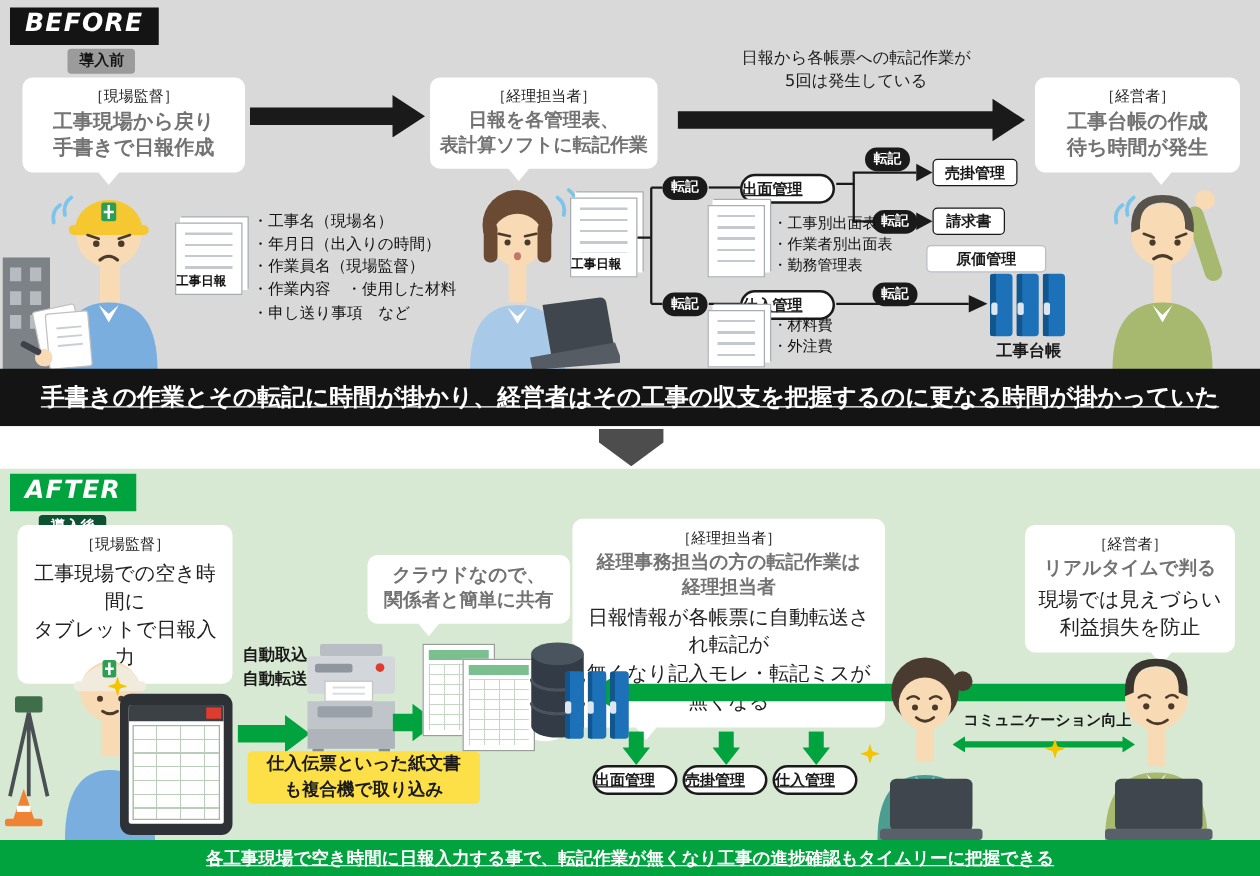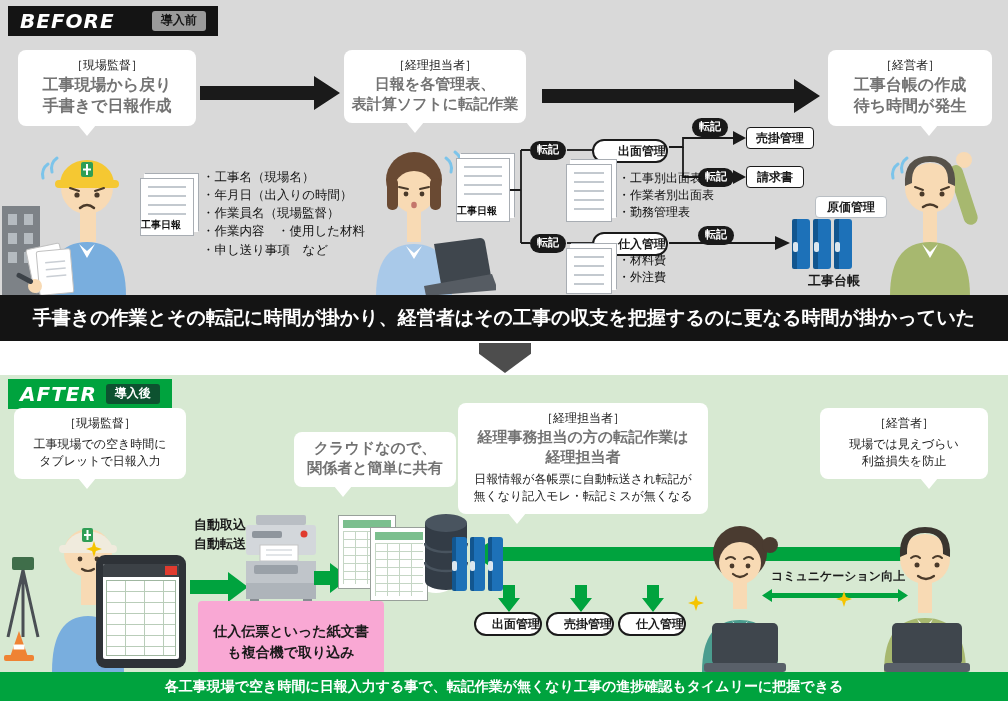--- a/index.html
+++ b/index.html
@@ -5,66 +5,66 @@
 *{margin:0;padding:0;box-sizing:border-box;}
 html,body{background:#fff;}
 body{font-family:"DejaVu Sans","Liberation Sans",sans-serif;color:#1a1a1a;}
 .page{position:relative;width:1008px;height:701px;background:#fff;overflow:hidden;}
 .abs{position:absolute;}
 .sec-before{position:absolute;left:0;top:0;width:1008px;height:341px;background:#d9d9d9;}
 .sec-after{position:absolute;left:0;top:375px;width:1008px;height:326px;background:#d7e9d2;}
 .divider{position:absolute;left:0;top:341px;width:1008px;height:34px;background:#fff;}
 .chevron{position:absolute;left:479px;top:2px;width:52px;height:30px;background:#4d4d4d;
   clip-path:polygon(0 0,100% 0,100% 36%,50% 100%,0 36%);}
-.banner{position:absolute;display:flex;align-items:center;gap:9px;height:30px;padding:0 12px;}
+.banner{position:absolute;display:flex;align-items:center;gap:9px;height:30px;padding:0 12px;flex-direction:column;}
 .banner.black{background:#141414;}
 .banner.green{background:#00a33e;}
 .banner-title{color:#fff;font-weight:bold;font-style:italic;font-size:20px;letter-spacing:1px;}
 .banner-badge{font-size:12px;font-weight:bold;padding:2px 9px;border-radius:3px;line-height:1.3;}
 .badge-gray{background:#9b9b9b;color:#161616;margin-left:28px;}
 .badge-dark{background:#0d5230;color:#fff;}
-.bubble{position:absolute;background:#fff;border-radius:8px;padding:7px 6px 9px;text-align:center;}
+.bubble{position:absolute;background:#fff;border-radius:8px;padding:7px 6px 9px;text-align:center;margin-top:12px;}
 .tail{position:absolute;bottom:-10px;width:0;height:0;border-left:9px solid transparent;border-right:9px solid transparent;border-top:11px solid #fff;}
 .role{font-size:12px;color:#222;margin-bottom:1px;}
 .btitle{font-weight:bold;font-size:16px;line-height:1.3;color:#737373;white-space:pre-line;}
 .btitle.sm{font-size:15px;}
-.bsub{font-size:12px;line-height:1.4;margin-top:4px;white-space:pre-line;color:#222;}
+.bsub{font-size:16px;line-height:1.4;margin-top:4px;white-space:pre-line;color:#222;}
 .note{position:absolute;font-size:13px;line-height:1.45;text-align:center;white-space:pre-line;}
 .harrow{position:absolute;background:#1a1a1a;height:34px;
   clip-path:polygon(0 10px,calc(100% - 26px) 10px,calc(100% - 26px) 0,100% 50%,calc(100% - 26px) 34px,calc(100% - 26px) 24px,0 24px);}
 .garrow-r{position:absolute;background:#00a33e;height:30px;
   clip-path:polygon(0 8px,calc(100% - 20px) 8px,calc(100% - 20px) 0,100% 50%,calc(100% - 20px) 30px,calc(100% - 20px) 22px,0 22px);}
 .garrow-l{position:absolute;background:#00a33e;height:32px;
   clip-path:polygon(100% 9px,26px 9px,26px 0,0 50%,26px 32px,26px 23px,100% 23px);}
 .gdown{position:absolute;width:22px;height:27px;background:#00a33e;
   clip-path:polygon(5px 0,17px 0,17px 13px,22px 13px,11px 27px,0 13px,5px 13px);}
 .gdouble{position:absolute;height:13px;background:#00a33e;
   clip-path:polygon(0 50%,10px 0,10px 4px,calc(100% - 10px) 4px,calc(100% - 10px) 0,100% 50%,calc(100% - 10px) 13px,calc(100% - 10px) 9px,10px 9px,10px 13px);}
 .tenki{position:absolute;background:#1a1a1a;color:#fff;font-size:11px;font-weight:bold;padding:2px 7px;border-radius:10px;line-height:1.35;}
-.pill{position:absolute;background:#fff;border:2px solid #1a1a1a;border-radius:13px;font-size:12px;font-weight:bold;width:76px;text-align:right;padding:2px 0;line-height:1.35;}
+.pill{position:absolute;background:#fff;border:2px solid #1a1a1a;border-radius:13px;font-size:12px;font-weight:bold;width:76px;text-align:left;padding:2px 0;line-height:1.35;text-decoration:underline;}
 .wbox{position:absolute;background:#fff;border:1.5px solid #1a1a1a;border-radius:4px;font-size:12px;font-weight:bold;text-align:center;padding:2px 6px;line-height:1.35;}
 .wbox.noborder{border-color:#b9bec3;}
 .doc{position:absolute;background:#fff;border:1px solid #a8adb3;
   box-shadow:4px -4px 0 0 #fff,5px -5px 0 0 #a8adb3;}
 .doc-lines{position:absolute;left:7px;right:7px;top:7px;height:calc(100% - 26px);
   background:repeating-linear-gradient(to bottom,#c3c9cf 0 2px,transparent 2px 9px);}
 .doc-lines.full{height:calc(100% - 14px);}
 .doc-label{position:absolute;left:0;right:12px;bottom:3px;text-align:center;font-size:10px;font-weight:bold;color:#111;}
 .items{position:absolute;font-size:12.5px;line-height:1.45;white-space:pre-line;color:#111;}
 .items.sm{font-size:12px;line-height:1.4;}
-.summary-bar{position:absolute;left:0;bottom:0;width:100%;display:flex;align-items:center;justify-content:center;color:#fff;font-weight:bold;text-align:left;}
+.summary-bar{position:absolute;left:0;bottom:0;width:100%;display:flex;align-items:center;justify-content:center;color:#fff;font-weight:bold;text-align:left;text-decoration:underline;}
 .black-bar{height:46px;background:#141414;font-size:19px;}
 .green-bar{height:29px;background:#00a33e;font-size:14px;}
 .binders{position:absolute;display:flex;gap:3px;align-items:flex-end;}
 .binder{flex:0 0 18px;height:100%;background:#1d71b8;border-left:5px solid #12568f;border-radius:2px 3px 3px 2px;position:relative;}
 .binder::after{content:"";position:absolute;left:-4px;top:45%;width:5px;height:10px;background:#fff;border-radius:2px;opacity:.85;}
 .binders.small .binder{flex:0 0 15px;border-left-width:4px;}
-.ledger-label{position:absolute;font-size:13px;font-weight:bold;text-align:right;}
+.ledger-label{position:absolute;font-size:13px;font-weight:bold;text-align:center;}
 .auto-note{position:absolute;font-size:13px;font-weight:bold;text-align:center;line-height:1.45;white-space:pre-line;}
-.scan-note{position:absolute;background:#f9a8d4;border-radius:4px;padding:20px 8px;font-size:14px;font-weight:bold;line-height:1.5;text-align:center;white-space:pre-line;}
+.scan-note{position:absolute;background:#fde047;border-radius:4px;padding:0 8px;font-size:14px;font-weight:bold;line-height:1.5;text-align:center;white-space:pre-line;}
 .comm-label{position:absolute;font-size:12px;font-weight:bold;text-align:center;}
 .tablet{position:absolute;background:#2e3237;border-radius:9px;padding:9px 7px;}
 .tscreen{width:100%;height:100%;background:#fff;position:relative;border-radius:2px;overflow:hidden;}
 .tbar{height:13px;background:#3c4146;display:flex;justify-content:flex-end;}
 .tbar::after{content:"";width:12px;height:9px;background:#e03b2f;margin:2px 2px 0 0;}
 .tgrid{position:absolute;left:3px;right:3px;top:16px;bottom:3px;border:1px solid #9fb6a0;
   background:repeating-linear-gradient(to bottom,transparent 0 10px,#b9cdb9 10px 11px),
              repeating-linear-gradient(to right,transparent 0 18px,#b9cdb9 18px 19px);}
 .rdoc{position:absolute;background:#fff;border:1px solid #98a09a;}
 .rhead{height:8px;background:#7bbf8e;margin:4px 4px 0;}
@@ -95,20 +95,22 @@
 
     <div class="harrow" style="left:200px;top:76px;width:140px"></div>
 
     <div class="bubble" style="left:344px;top:50px;width:182px">
       <div class="role">［経理担当者］</div>
       <div class="btitle sm">日報を各管理表、
 表計算ソフトに転記作業</div>
       <span class="tail" style="left:62px"></span>
     </div>
 
+    <div class="note" style="left:545px;top:38px;width:280px">日報から各帳票への転記作業が
+5回は発生している</div>
 
     <div class="harrow" style="left:542px;top:79px;width:278px"></div>
 
     <div class="bubble" style="left:828px;top:50px;width:164px">
       <div class="role">［経営者］</div>
       <div class="btitle">工事台帳の作成
 待ち時間が発生</div>
       <span class="tail" style="left:92px"></span>
     </div>
 
@@ -207,21 +209,21 @@
     <span class="tenki" style="left:692px;top:118px">転記</span>
     <span class="tenki" style="left:698px;top:168px">転記</span>
     <span class="tenki" style="left:530px;top:234px">転記</span>
     <span class="tenki" style="left:698px;top:226px">転記</span>
 
     <div class="pill" style="left:592px;top:139px">出面管理</div>
     <div class="pill" style="left:592px;top:232px">仕入管理</div>
 
     <div class="wbox" style="left:746px;top:127px;width:68px">売掛管理</div>
     <div class="wbox" style="left:746px;top:166px;width:58px">請求書</div>
-    <div class="wbox noborder" style="left:815px;top:196px;width:72px">原価管理</div>
+    <div class="wbox noborder" style="left:741px;top:196px;width:96px">原価管理</div>
 
     <div class="doc" style="left:566px;top:164px;width:46px;height:58px">
       <div class="doc-lines full"></div>
     </div>
     <div class="items sm" style="left:618px;top:170px">・工事別出面表
 ・作業者別出面表
 ・勤務管理表</div>
 
     <div class="doc" style="left:566px;top:248px;width:46px;height:46px">
       <div class="doc-lines full"></div>
@@ -285,20 +287,21 @@
       <div class="role">［経理担当者］</div>
       <div class="btitle sm">経理事務担当の方の転記作業は
 経理担当者</div>
       <div class="bsub">日報情報が各帳票に自動転送され転記が
 無くなり記入モレ・転記ミスが無くなる</div>
       <span class="tail" style="left:50px"></span>
     </div>
 
     <div class="bubble" style="left:820px;top:33px;width:168px">
       <div class="role">［経営者］</div>
+      <div class="btitle sm">リアルタイムで判る</div>
       <div class="bsub">現場では見えづらい
 利益損失を防止</div>
       <span class="tail" style="left:100px"></span>
     </div>
 
     <svg class="abs" style="left:0;top:122px" width="150" height="175" viewBox="0 0 150 175">
       <g>
         <rect x="12" y="60" width="22" height="13" rx="2" fill="#3f6e4a"></rect>
         <path d="M23 73 V140 M23 73 L8 140 M23 73 L38 140" stroke="#4a4f54" stroke-width="3"></path>
       </g>

